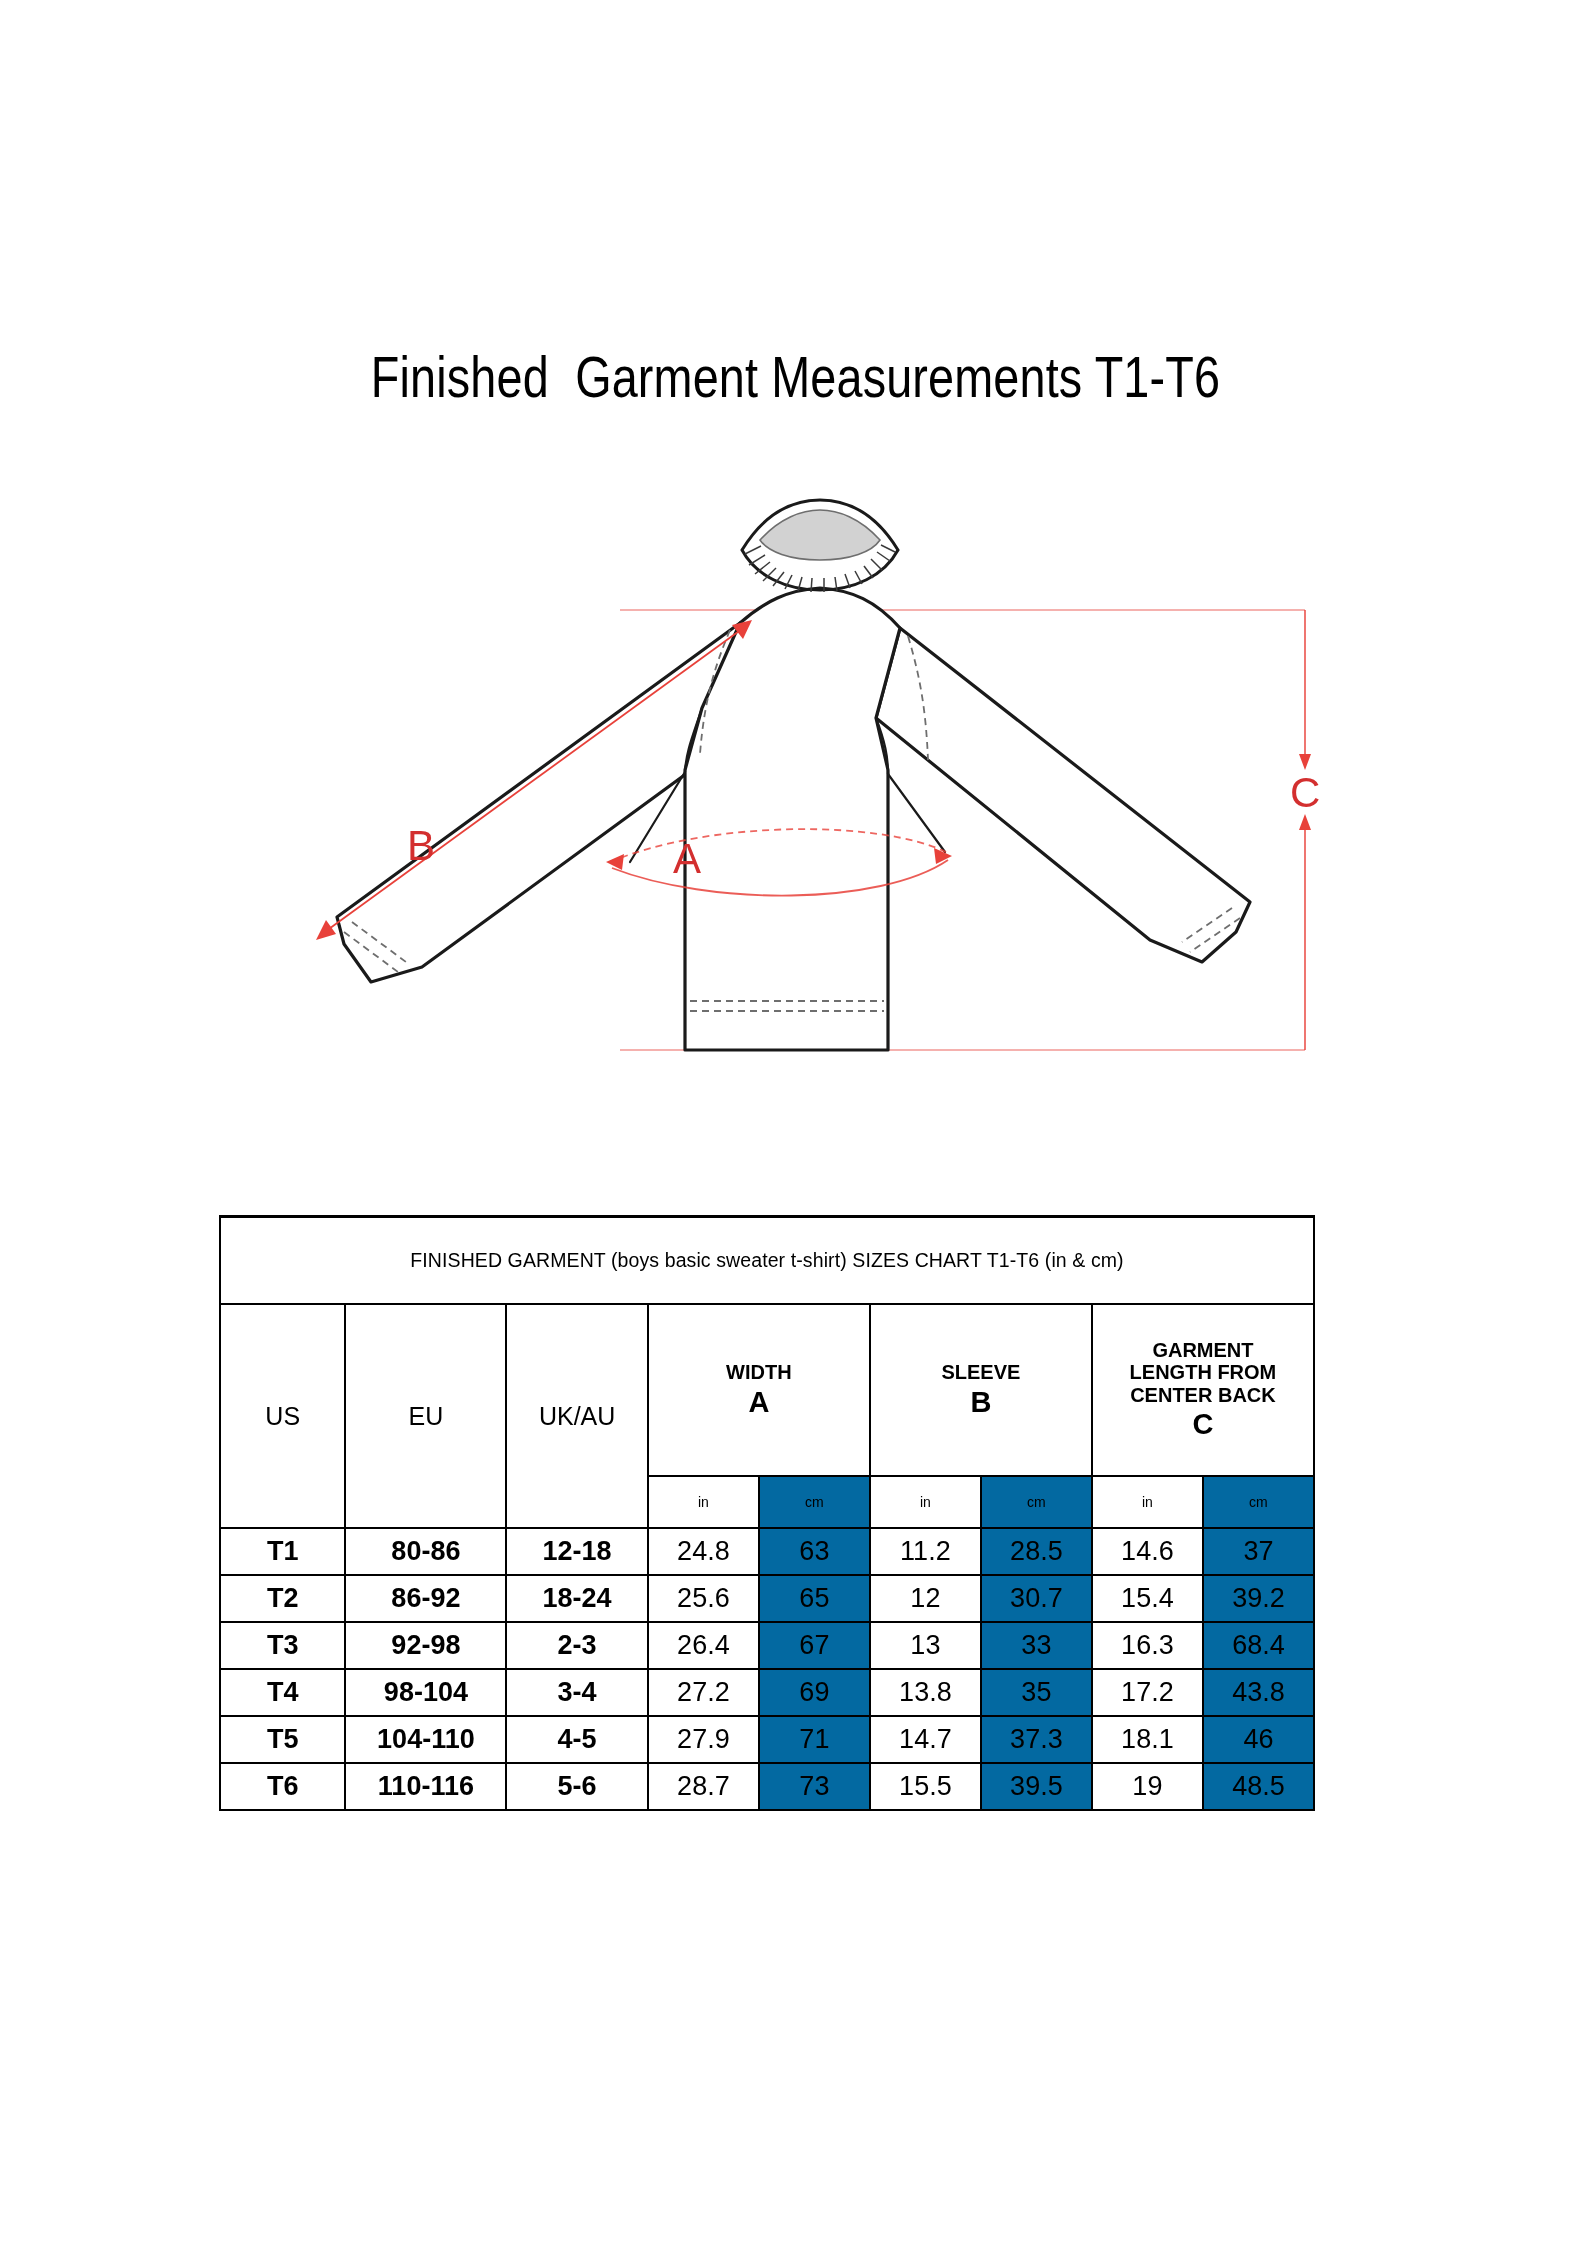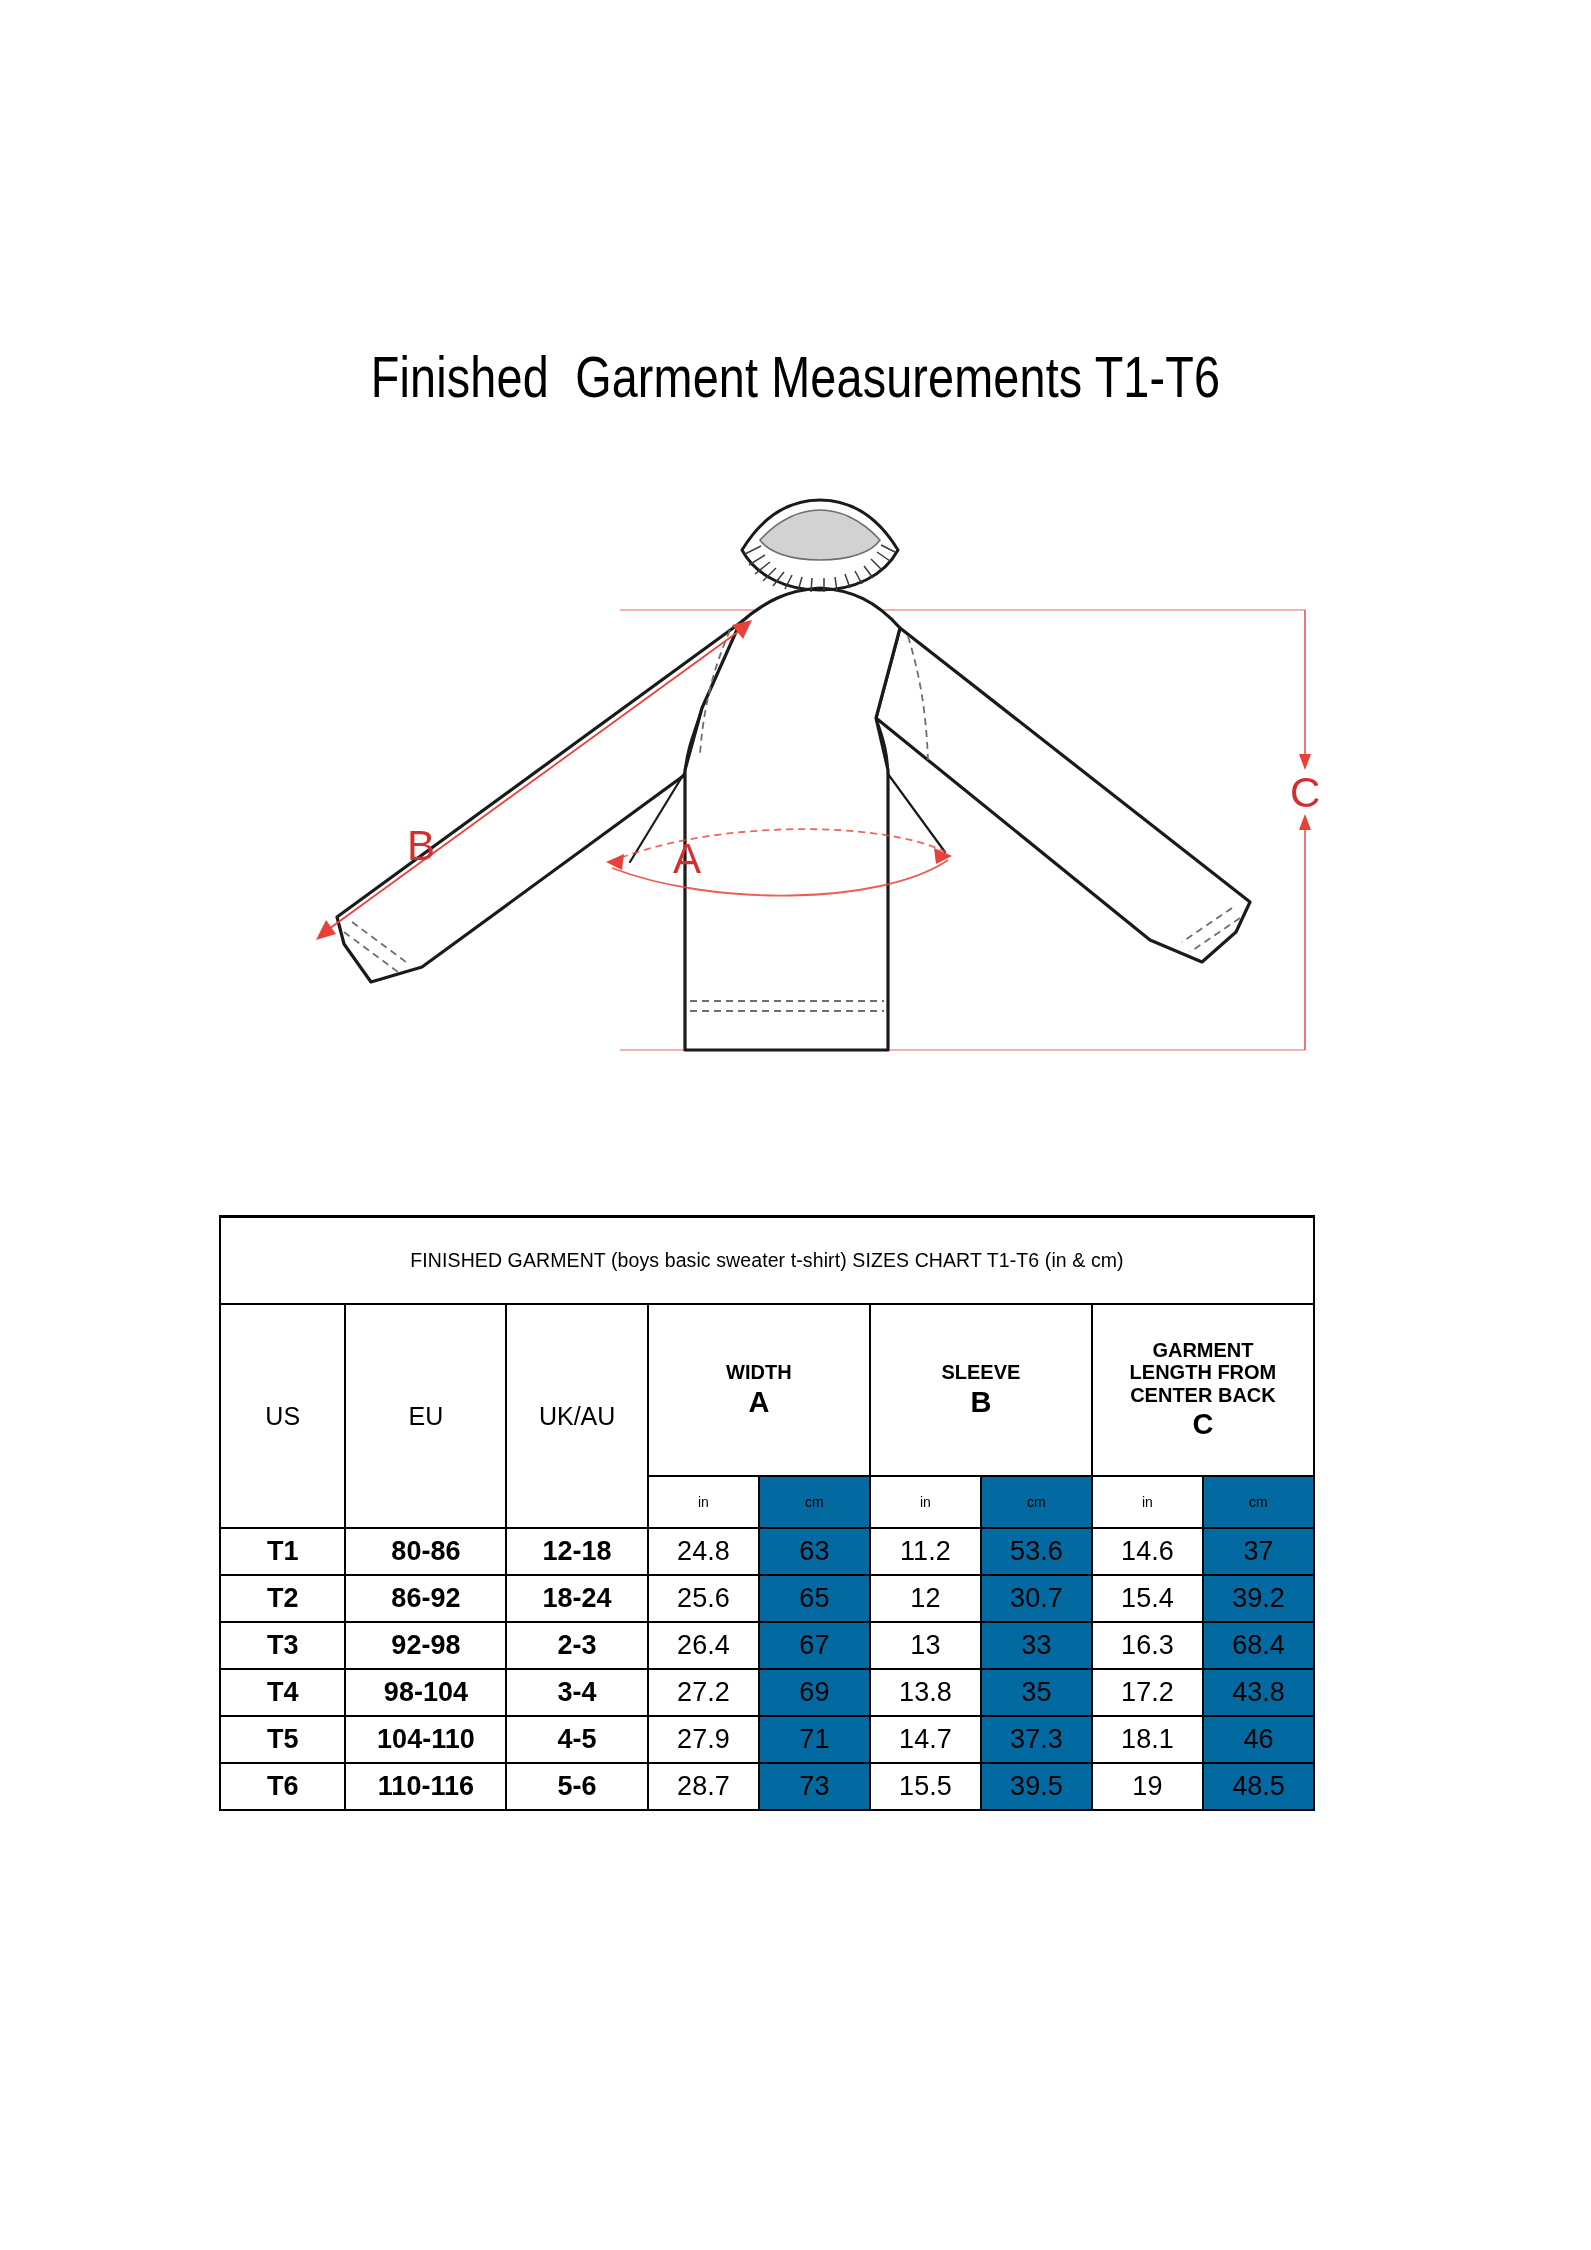--- a/index.html
+++ b/index.html
@@ -280,21 +280,21 @@
         <td class="gray">cm</td>
       </tr>
 
       <tr class="data-row">
         <td class="b">T1</td>
         <td class="b">80-86</td>
         <td class="b">12-18</td>
         <td>24.8</td>
         <td class="gray">63</td>
         <td>11.2</td>
-        <td class="gray">53.6</td>
+        <td class="gray">28.5</td>
         <td>14.6</td>
         <td class="gray">37</td>
       </tr>
 
       <tr class="data-row">
         <td class="b">T2</td>
         <td class="b">86-92</td>
         <td class="b">18-24</td>
         <td>25.6</td>
         <td class="gray">65</td>

